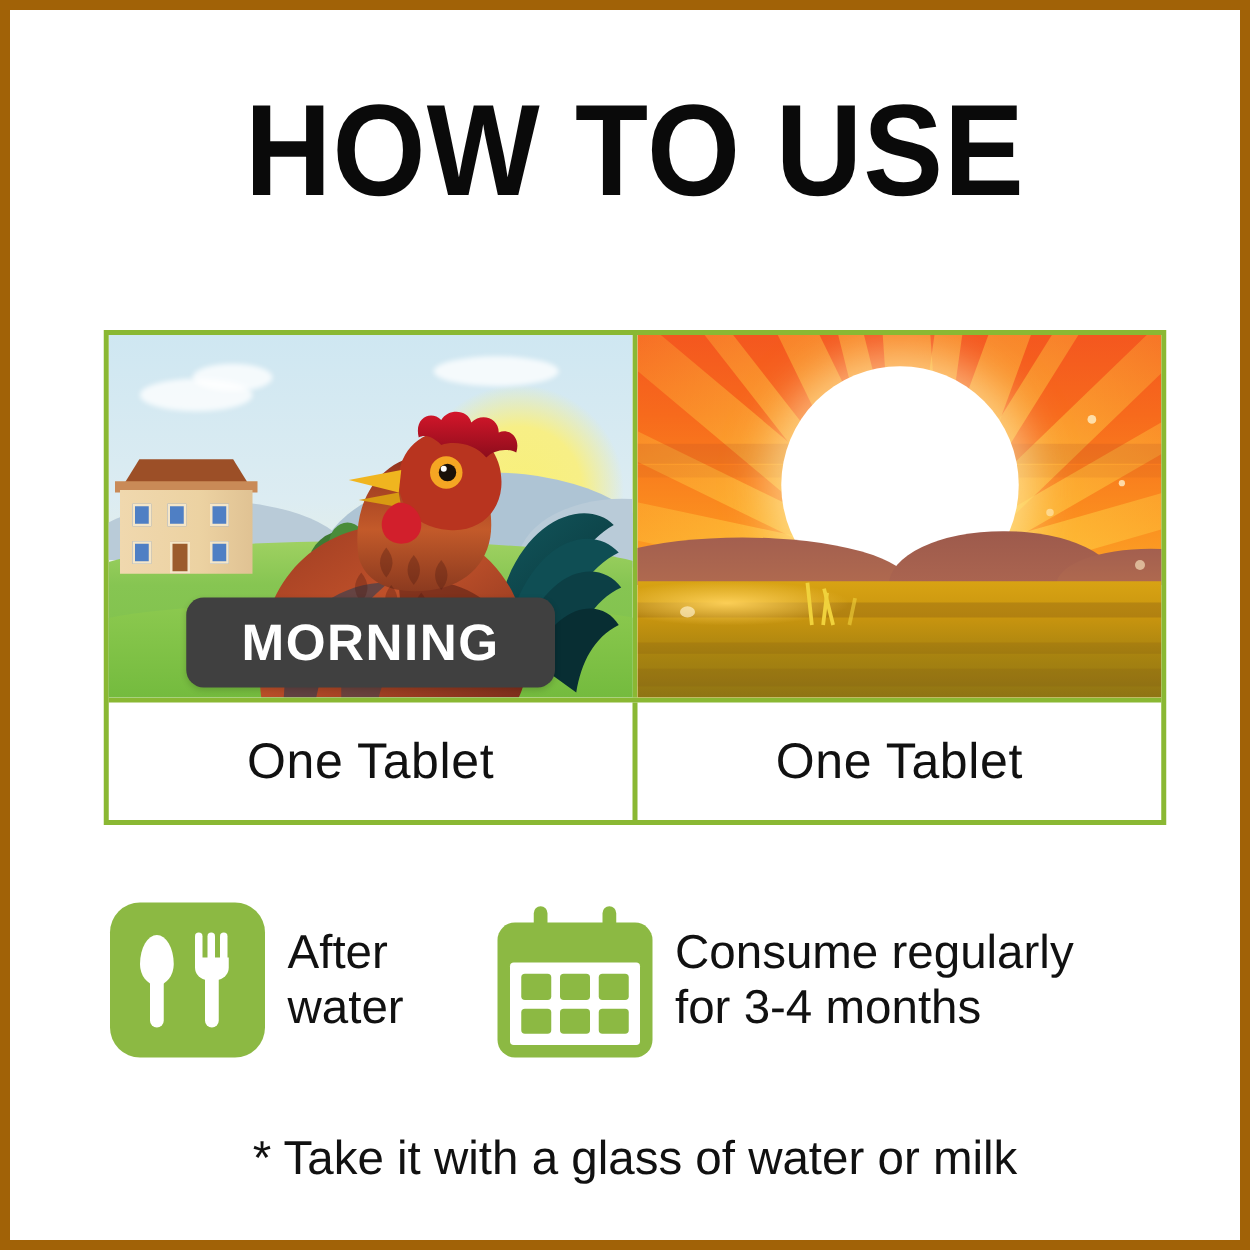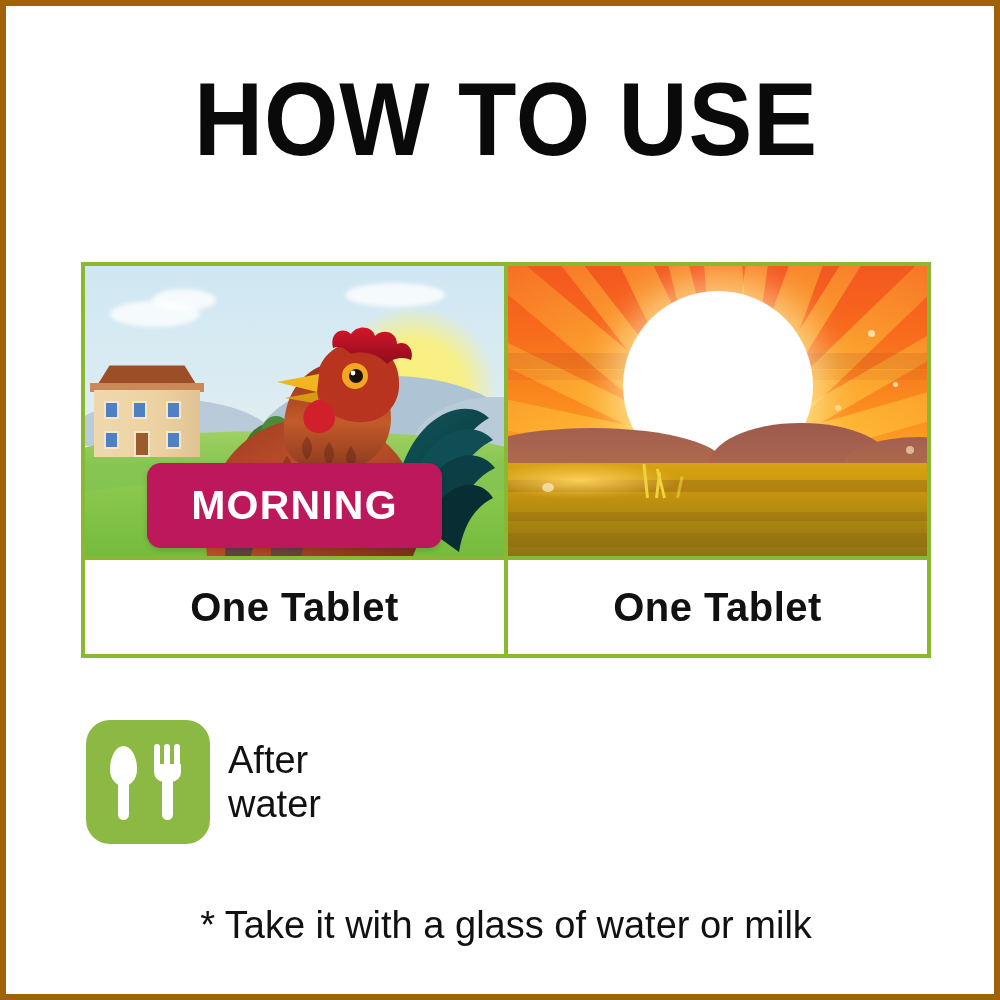--- a/index.html
+++ b/index.html
@@ -9,21 +9,21 @@
   }
   body {
     font-family: "Liberation Sans", sans-serif;
   }
   .page {
     position: relative;
     width: 1000px;
     height: 1000px;
     background: #ffffff;
     box-sizing: border-box;
-    border: 6px solid #a16207;
+    border: 8px solid #a16207;
     overflow: hidden;
   }
 
   
   .title {
     position: absolute;
     left: 0;
     top: 58px;
     width: 1000px;
     text-align: center;
@@ -51,21 +51,20 @@
     flex-direction: column;
   }
   .dose-images {
     display: flex;
     height: 290px;
     border-bottom: 4px solid #8ab833;
   }
   .dose-labels {
     display: flex;
     flex: 1;
-    font-weight: bold;
   }
   .dose-cell {
     position: relative;
     width: 50%;
     overflow: hidden;
   }
   .dose-cell.left-img { border-right: 4px solid #8ab833; }
   .dose-cell.left-lbl { border-right: 4px solid #8ab833; }
   .dose-label-text {
     width: 100%;
@@ -205,22 +204,22 @@
     position: absolute; left: -6%; bottom: 20%;
     width: 46%; height: 12%;
     background: radial-gradient(ellipse, rgba(255,210,90,0.95) 0%, rgba(255,180,50,0) 72%);
   }
 
   
   .time-banner {
     position: absolute;
     left: 62px; right: 62px;
     bottom: 8px;
-    height: 85px;
-    background: #be185d;
+    height: 72px;
+    background: #404040;
     border-radius: 14px;
     display: flex;
     align-items: center;
     justify-content: center;
     color: #ffffff;
     font-size: 41px;
     font-weight: bold;
     letter-spacing: 1.2px;
     box-shadow: 0 2px 5px rgba(0,0,0,0.16);
   }
@@ -490,17 +489,36 @@
         <div class="fork-tine" style="left:88px;"></div>
         <div class="fork-head"></div>
         <div class="fork-stem"></div>
       </div>
       <div class="icon-text">
         <span class="l1">After</span>
         <span class="l2">water</span>
       </div>
     </div>
 
+    <div class="icon-block">
+      <div class="cal-tile">
+        <div class="cal-ring" style="left:26px;"></div>
+        <div class="cal-ring" style="left:81px;"></div>
+        <div class="cal-body"></div>
+        <div class="cal-panel">
+          <div class="cal-cell"></div>
+          <div class="cal-cell"></div>
+          <div class="cal-cell"></div>
+          <div class="cal-cell"></div>
+          <div class="cal-cell"></div>
+          <div class="cal-cell"></div>
+        </div>
+      </div>
+      <div class="icon-text">
+        <span class="l1">Consume regularly</span>
+        <span class="l2">for 3-4 months</span>
+      </div>
+    </div>
   </div>
 
   <div class="footnote">* Take it with a glass of water or milk</div>
 
 </div>
 
 </body></html>

